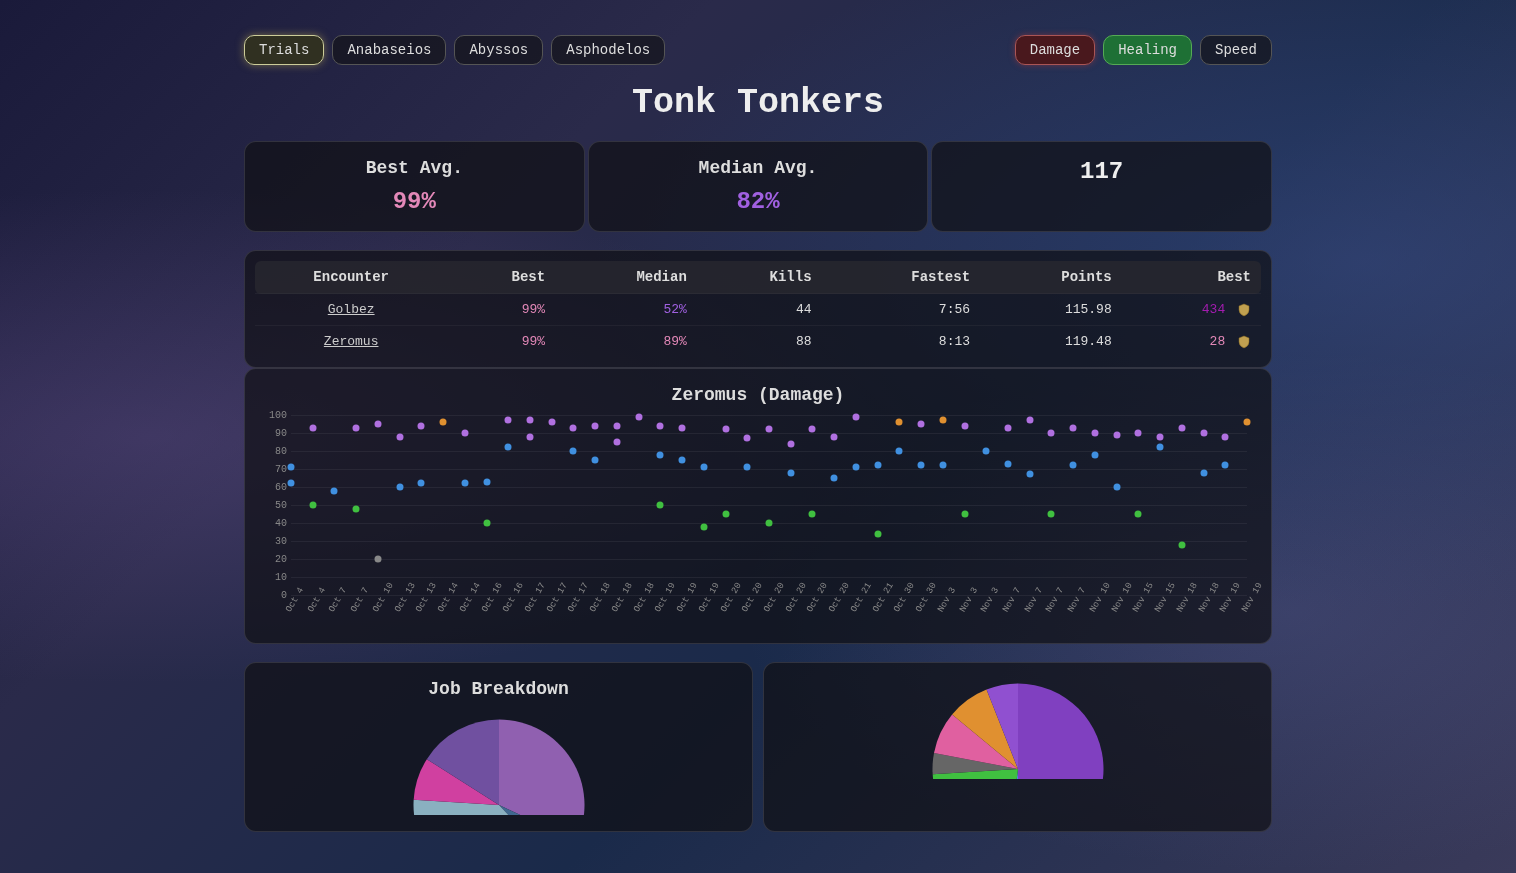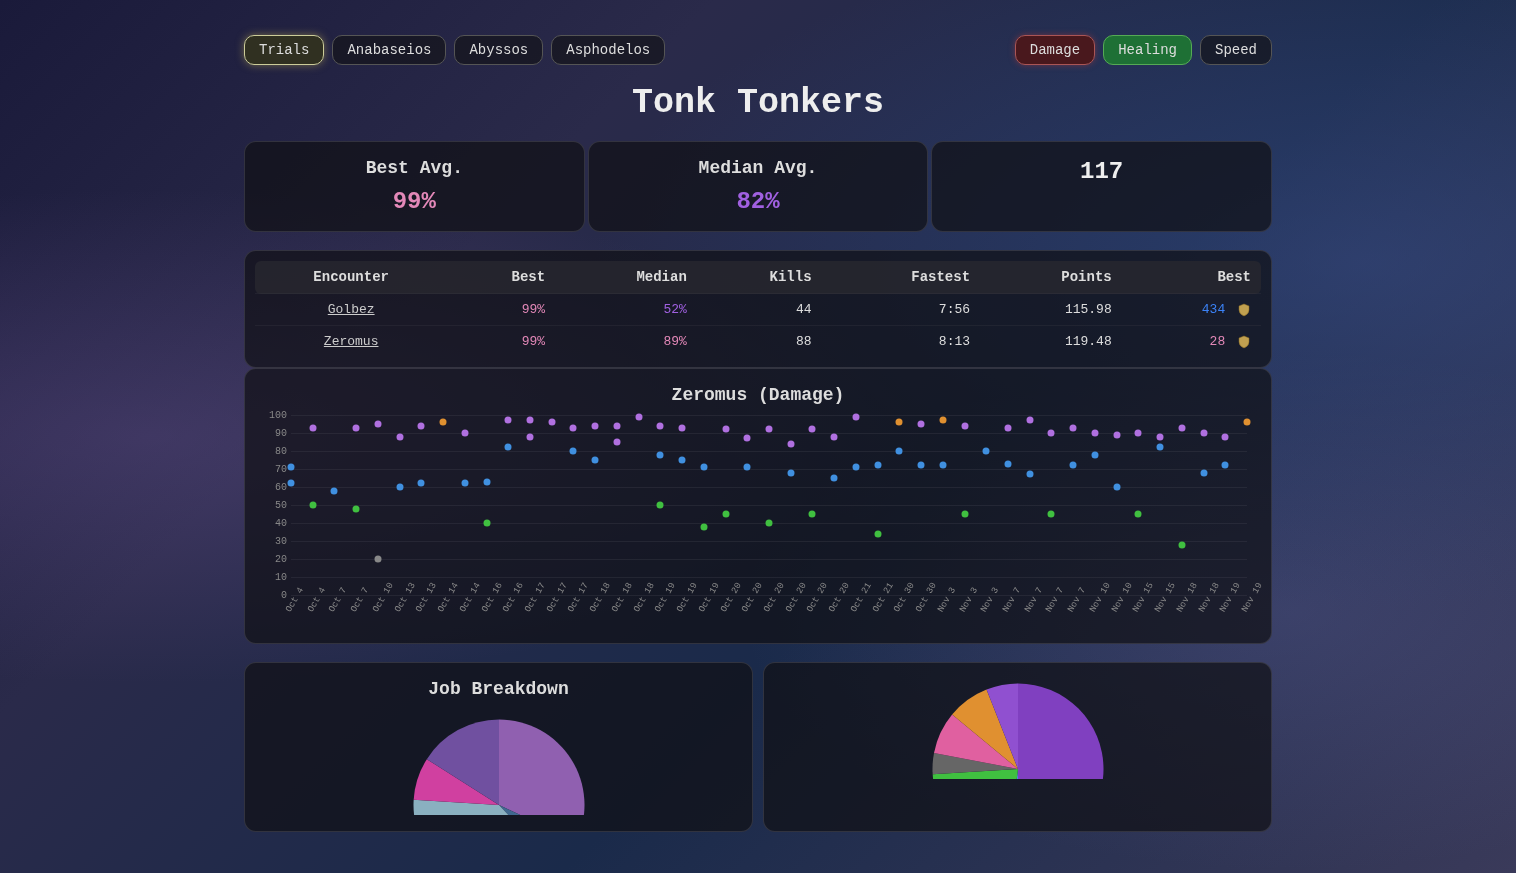--- a/index.html
+++ b/index.html
@@ -184,21 +184,21 @@
           </tr>
         </thead>
       <tbody id="enc-body">
           <tr>
   <td><span class="enc-name">Golbez</span></td>
   <td style="color:#e388b8">99%</td>
   <td style="color:#a060e0">52%</td>
   <td>44</td>
   <td>7:56</td>
   <td>115.98</td>
-  <td><span style="color:#3b82f6">434</span> <svg class="shield-icon" width="14" height="14" viewBox="0 0 14 14">
+  <td><span style="color:#a21caf">434</span> <svg class="shield-icon" width="14" height="14" viewBox="0 0 14 14">
                 <path d="M7 1 L12 3 L12 7 Q12 11 7 13 Q2 11 2 7 L2 3 Z" fill="#c0a050" stroke="#8a6a20" stroke-width="0.5"></path>
               </svg></td>
           </tr>
           <tr>
   <td><span class="enc-name">Zeromus</span></td>
   <td style="color:#e388b8">99%</td>
   <td style="color:#e388b8">89%</td>
   <td>88</td>
   <td>8:13</td>
   <td>119.48</td>

